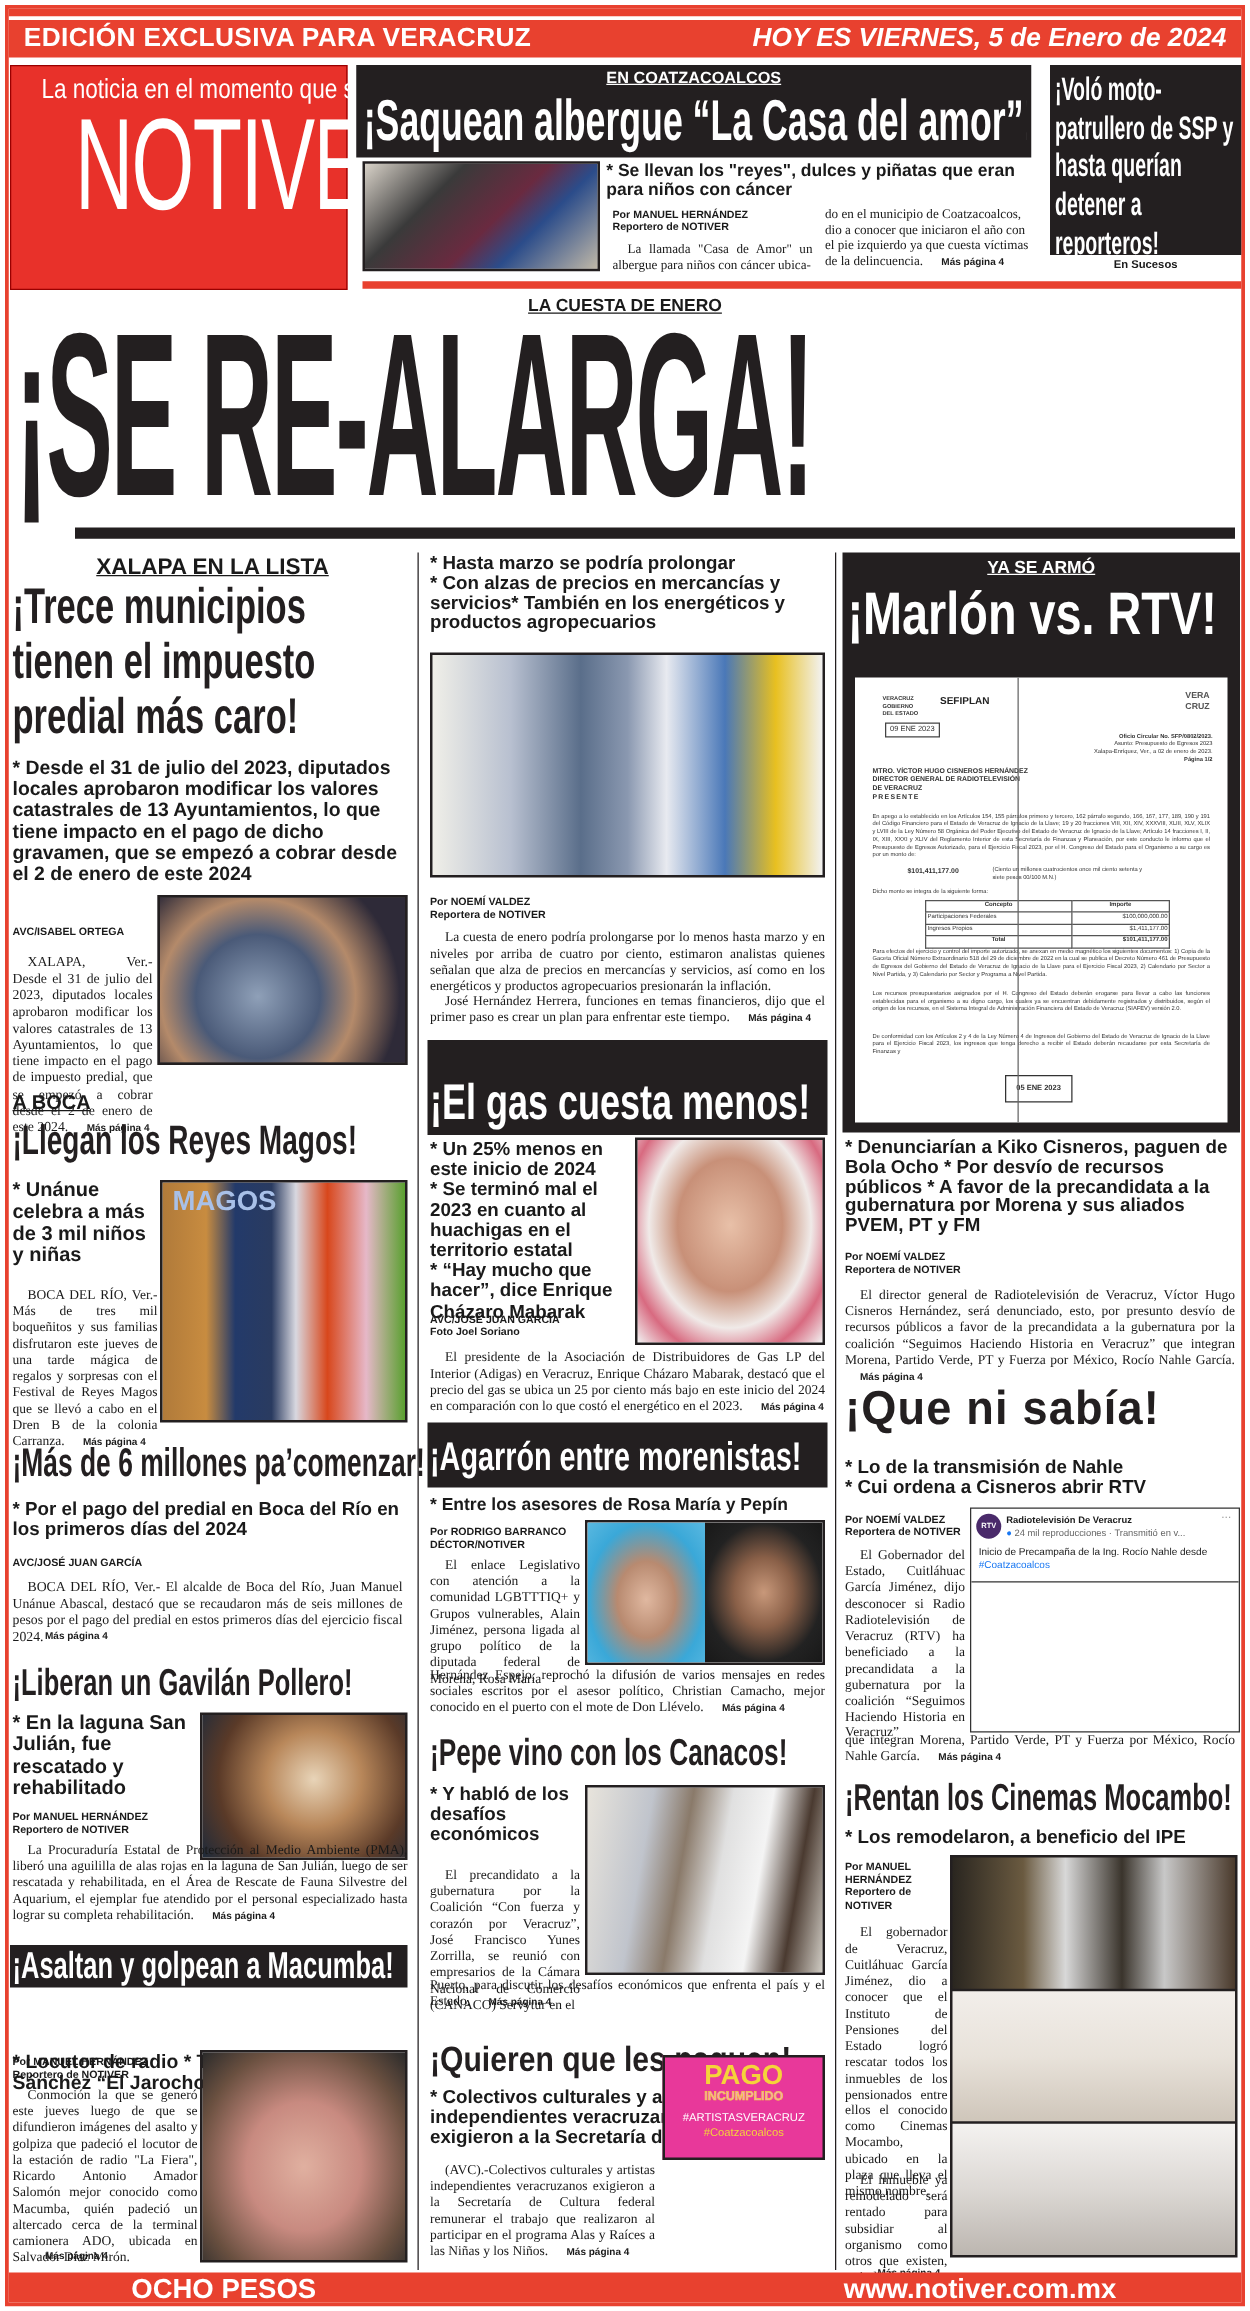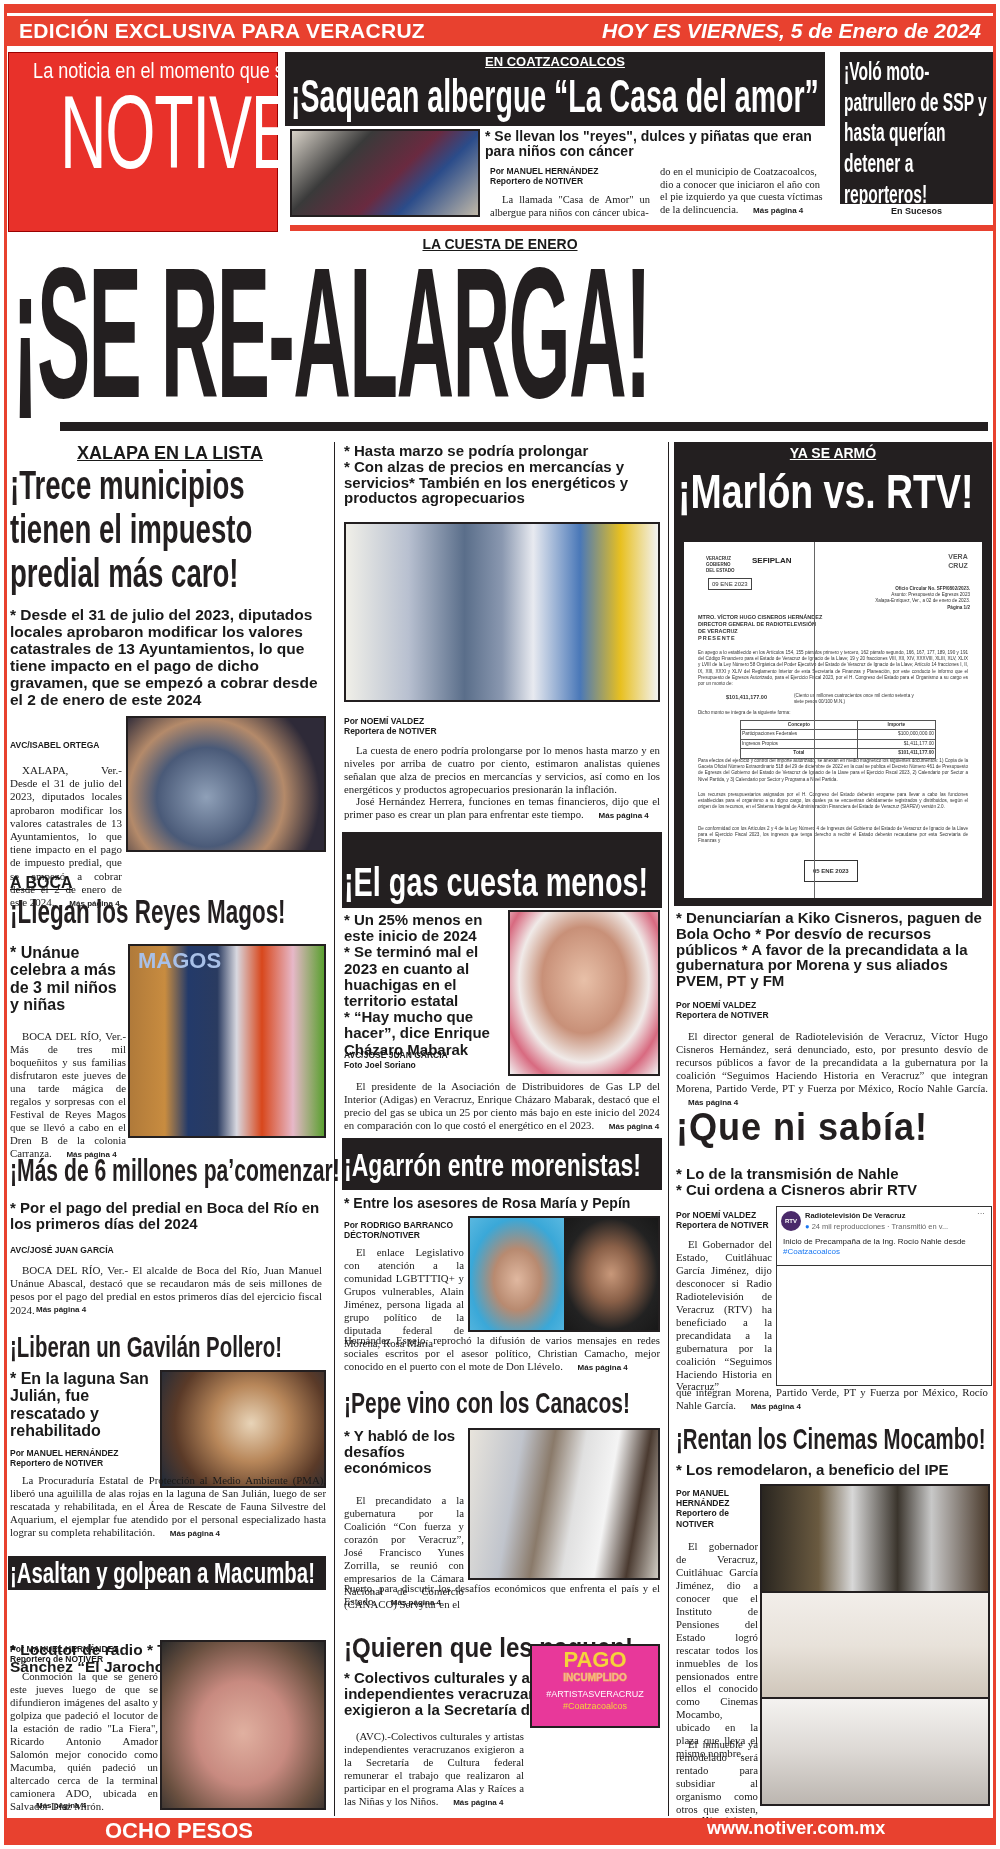--- a/index.html
+++ b/index.html
@@ -281,14 +281,14 @@
   <div style="flex:1;background:linear-gradient(180deg,#f2eeea 0%,#e8e2da 50%,#cfc6ba 100%);"></div>
   <div style="flex:1;background:linear-gradient(180deg,#f4f2f0 0%,#dcd8d4 50%,#bcb6b0 100%);"></div>
 </div>
 <div class="abs body indent" style="left:676px;top:1540px;width:82px;font-size:10.8px;">El gobernador de Veracruz, Cuitláhuac García Jiménez, dio a conocer que el Instituto de Pensiones del Estado logró rescatar todos los inmuebles de los pensionados entre ellos el conocido como Cinemas Mocambo, ubicado en la plaza que lleva el mismo nombre.</div>
 <div class="abs body" style="left:676px;top:1766px;width:82px;font-size:10.8px;"></div>
 <div class="abs body indent" style="left:676px;top:1738px;width:82px;font-size:10.8px;">El inmueble ya remodelado será rentado para subsidiar al organismo como otros que existen, se indicó.</div>
 <div class="abs body" style="left:690px;top:1812px;"><span class="mas">Más página 4</span></div>
 
 <div class="abs redbar" style="left:7px;top:1818px;width:986px;height:24px;">
   <span style="position:absolute;left:98px;top:0;font-size:22px;">OCHO PESOS</span>
-  <span style="position:absolute;left:700px;top:0;font-size:18px;">www.notiver.com.mx</span>
+  <span style="position:absolute;left:668px;top:0;font-size:22px;">www.notiver.com.mx</span>
 </div>
 
 </body></html>

